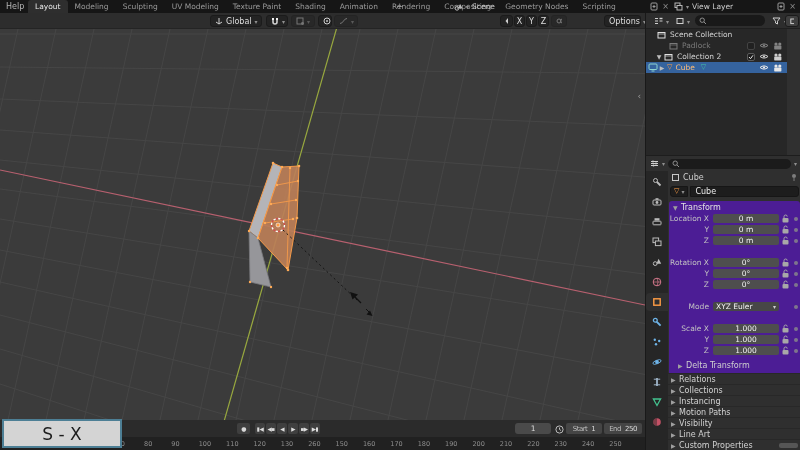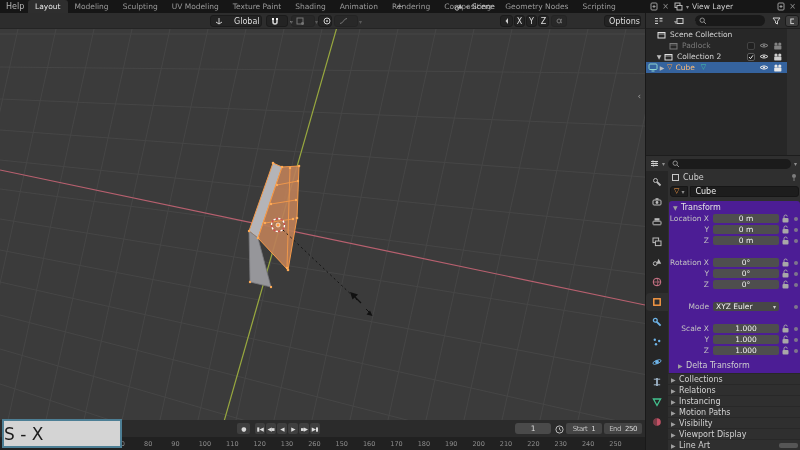--- a/index.html
+++ b/index.html
@@ -16,21 +16,21 @@
   #tab-add { position:absolute; top:1px; color:#9a9a9a; font-size:9px; }
   .idwidget { position:absolute; top:1px; height:11px; display:flex; align-items:center; gap:3px; color:#cdcdcd; }
   .idwidget .fieldlbl { font-size:7.5px; }
   .mini-ico { display:inline-block; line-height:0; }
   .dd { color:#8f8f8f; font-size:6px; }
   .xmark { color:#8f8f8f; font-size:8px; }
 
   
   #toolsettings { position:absolute; left:0; top:13px; width:645px; height:16px; background:#2d2d2d; border-bottom:1px solid #242424; }
   .tsbtn { position:absolute; top:2px; height:12px; background:#232323; border:1px solid #1b1b1b; border-radius:3px;
-           display:flex; align-items:center; gap:11px; padding:0 4px; color:#dedede; }
+           display:flex; align-items:center; gap:3px; padding:0 4px; color:#dedede; }
   .ghost { opacity:.45; }
   .axisbtn { width:11px; justify-content:center; padding:0; }
   
   #outliner-header { position:absolute; left:645px; top:13px; width:155px; height:16px; background:#2d2d2d; border-bottom:1px solid #1f1f1f; border-left:1px solid #191919;}
   #ol-search { position:absolute; left:49px; top:2px; width:70px; height:11px; background:#191919; border-radius:6px;
                display:flex; align-items:center; padding:0 4px; gap:2px; }
 
   
   #viewport { position:absolute; left:0; top:29px; width:645px; height:391px; background:#3b3b3b; overflow:hidden; }
   #sidebar-arrow { position:absolute; right:4px; top:62px; color:#9a9a9a; font-size:9px; }
@@ -78,21 +78,21 @@
   #tl-ruler { position:absolute; left:0; top:17px; width:645px; height:13px; background:#212121; }
   .rulnum { position:absolute; top:3px; font-size:6.5px; color:#8e8e8e; }
   .tlbtn { position:absolute; top:3px; height:11px; background:#3f3f3f; border-radius:2px; color:#dcdcdc;
            display:flex; align-items:center; justify-content:center; font-size:5.5px; letter-spacing:-0.5px; }
   #frame-field { left:515px; width:36px; background:#4a4a4a; font-size:7.5px; border-radius:3px; }
   .rangebtn { font-size:7px; padding:0 4px; gap:4px; background:#454545; }
   #corner-grip { position:absolute; left:779px; top:443px; width:19px; height:5px; background:#565656; border-radius:2px; }
 
   
   #screencast { position:absolute; left:2px; top:419px; width:120px; height:29px; background:#d4d4d4;
-    border:2px solid #4d7f95; display:flex; align-items:center; 
+    border:2px solid #4d7f95; display:flex; align-items:center; justify-content:center;
     font-size:17px; color:#1c1c1c; z-index:30; }
 
   svg { display:block; }
 </style>
 </head>
 <body>
 
 <div id="app">
 
   <div id="topbar">
@@ -737,41 +737,37 @@
           </div>
         <div class="subpanel" style="margin-top:4px">
           <span class="parrow">▶</span>
           <span>Delta Transform</span>
         </div>
       </div>
 
       <div id="panel-list">
           <div class="panelrow">
             <span class="parrow">▶</span>
-            <span>Collections</span>
+            <span>Relations</span>
           </div>
           <div class="panelrow">
             <span class="parrow">▶</span>
-            <span>Relations</span>
+            <span>Collections</span>
           </div>
           <div class="panelrow">
             <span class="parrow">▶</span>
             <span>Instancing</span>
           </div>
           <div class="panelrow">
             <span class="parrow">▶</span>
             <span>Motion Paths</span>
           </div>
           <div class="panelrow">
             <span class="parrow">▶</span>
             <span>Visibility</span>
-          </div>
-          <div class="panelrow">
-            <span class="parrow">▶</span>
-            <span>Viewport Display</span>
           </div>
           <div class="panelrow">
             <span class="parrow">▶</span>
             <span>Line Art</span>
           </div>
           <div class="panelrow">
             <span class="parrow">▶</span>
             <span>Custom Properties</span>
           </div>
         </div>

